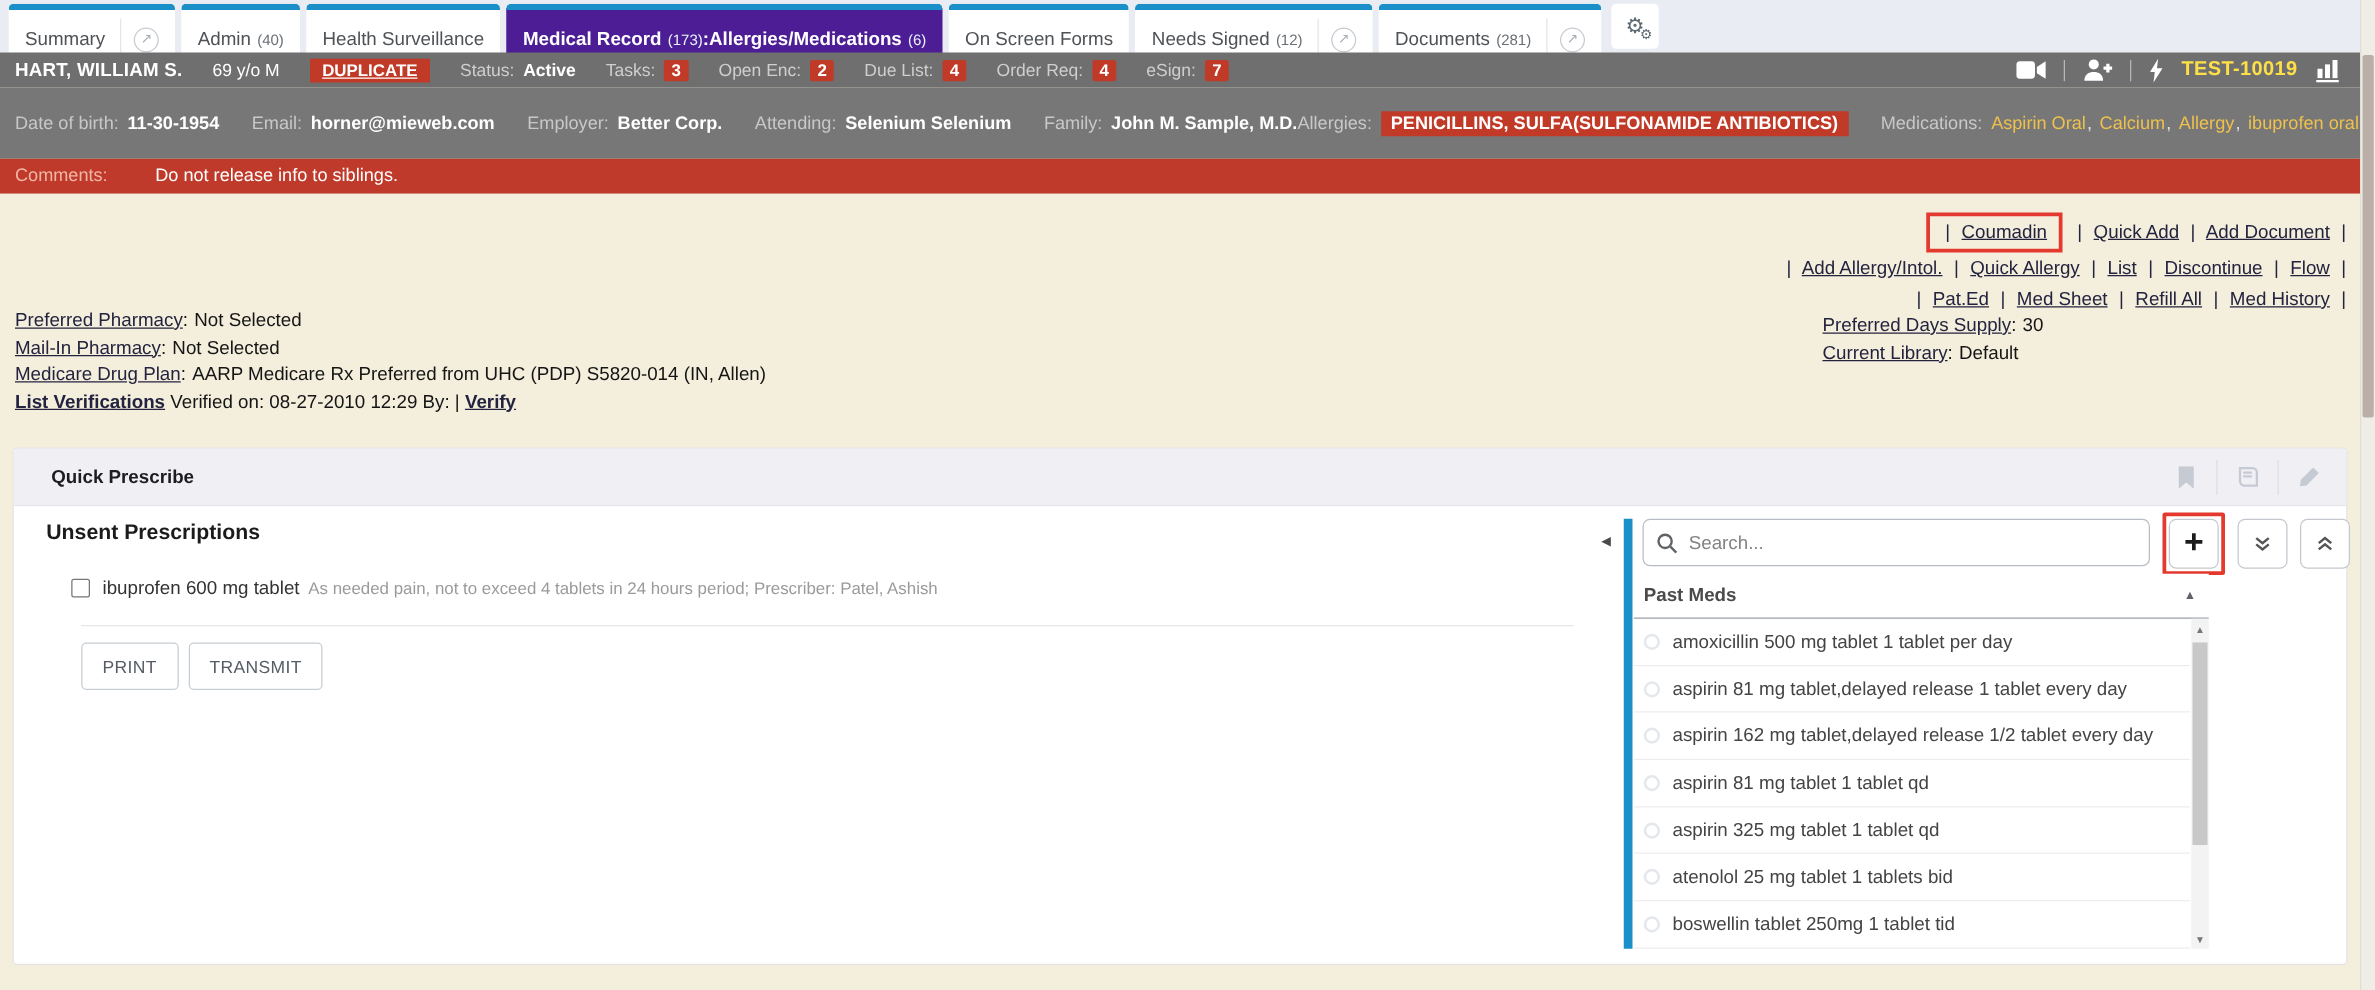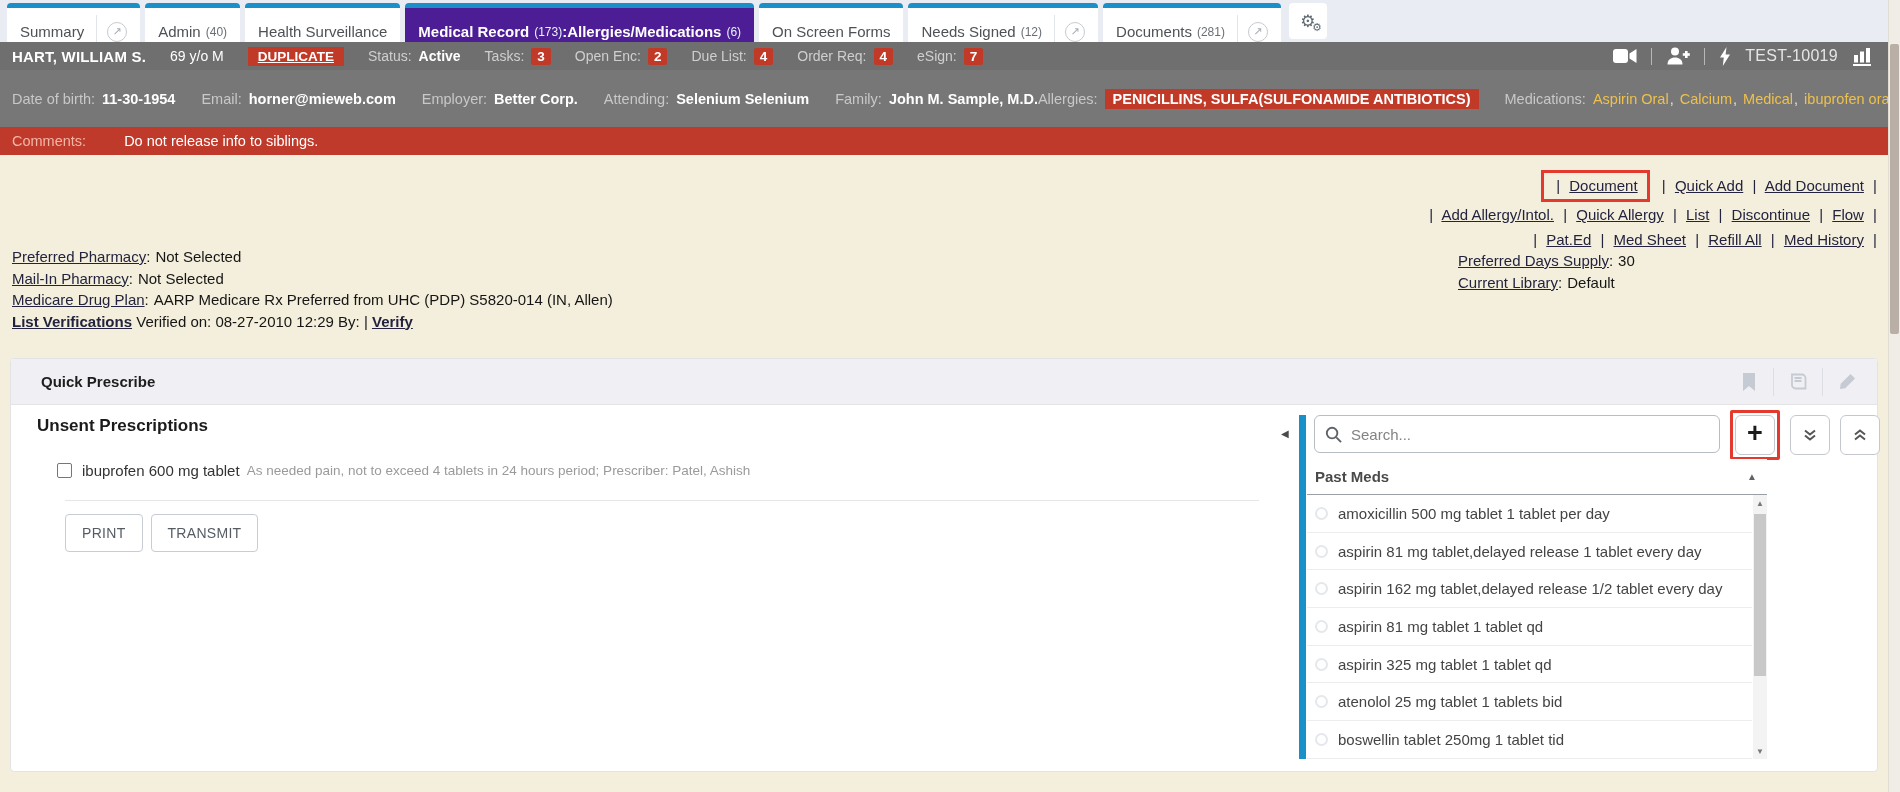--- a/index.html
+++ b/index.html
@@ -33,21 +33,21 @@
   .patient-bar { position:absolute; left:0; top:42px; width:1900px; height:28px; background:#6f6f6f;
          color:#fff; display:flex; align-items:center; padding:0 26px 0 12px; font-size:14px; }
   .pb-left { display:flex; align-items:center; gap:24px; }
   .pb-name { font-weight:bold; font-size:15px; letter-spacing:.2px; }
   .chip-dup { background:#c13a28; color:#ffffff; font-weight:bold; font-size:13.5px;
          padding:2px 10px; text-decoration:underline; }
   .pb-lbl { color:#cfcfcf; margin-right:7px; }
   .pb-val { font-weight:bold; }
   .badge { background:#c13a28; color:#fff; font-weight:bold; font-size:13.5px;
          padding:1px 6px; border-radius:2px; min-width:18px; text-align:center; display:inline-block; }
-  .pb-right { margin-left:auto; display:flex; align-items:center; gap:14px; color:#e5e5e5; }
+  .pb-right { margin-left:auto; display:flex; align-items:center; gap:14px; color:#fde047;font-weight:bold; }
   .pb-right svg { display:block; }
   .pb-divider { width:1px; height:17px; background:rgba(255,255,255,.5); }
   .pb-id { font-size:16px; letter-spacing:.3px; }
 
   
   .demo-band { position:absolute; left:0; top:70px; width:1900px; height:57px; background:#777777;
          display:flex; flex-direction:row; justify-content:space-evenly; padding:2px 12px;
          font-size:14.5px; color:#fff; }
   .demo-row { display:flex; align-items:center; gap:26px; }
   .demo-pair { display:flex; align-items:center; white-space:nowrap; }
@@ -271,41 +271,41 @@
       <span class="demo-pair">
           <span class="demo-lbl">Allergies:</span>
           <span class="allergy-chip">PENICILLINS, SULFA(SULFONAMIDE ANTIBIOTICS)</span>
         </span>
       <span class="demo-pair">
         <span class="demo-lbl">Medications:</span>
         <span class="med-link">Aspirin Oral</span>
           <span class="med-comma">,</span>
         <span class="med-link">Calcium</span>
           <span class="med-comma">,</span>
-        <span class="med-link">Medical</span>
+        <span class="med-link">Allergy</span>
           <span class="med-comma">,</span>
         <span class="med-link">ibuprofen oral</span>
           <span class="med-comma">,</span>
         <span class="med-link">Lasix oral</span>
           <span class="med-comma">,</span>
         <span class="med-link">Lisinopril</span>
       </span>
     </div>
   </div>
 
   <div class="comments-bar">
     <span class="cm-lbl">Comments:</span>
     <span class="cm-txt">Do not release info to siblings.</span>
   </div>
 
   <div class="content-bg"></div>
 
   <div class="action-links">
     <div>
-      <span class="annot-box"><span class="al-pipe">|</span> <a>Document</a></span>
+      <span class="annot-box"><span class="al-pipe">|</span> <a>Coumadin</a></span>
       <span class="al-pipe">|</span>
       <a>Quick Add</a>
       <span class="al-pipe">|</span>
       <a>Add Document</a>
       <span class="al-pipe">|</span>
     </div>
     <div>
       <span class="al-pipe">|</span>
       <a>Add Allergy/Intol.</a>
       <span class="al-pipe">|</span>

